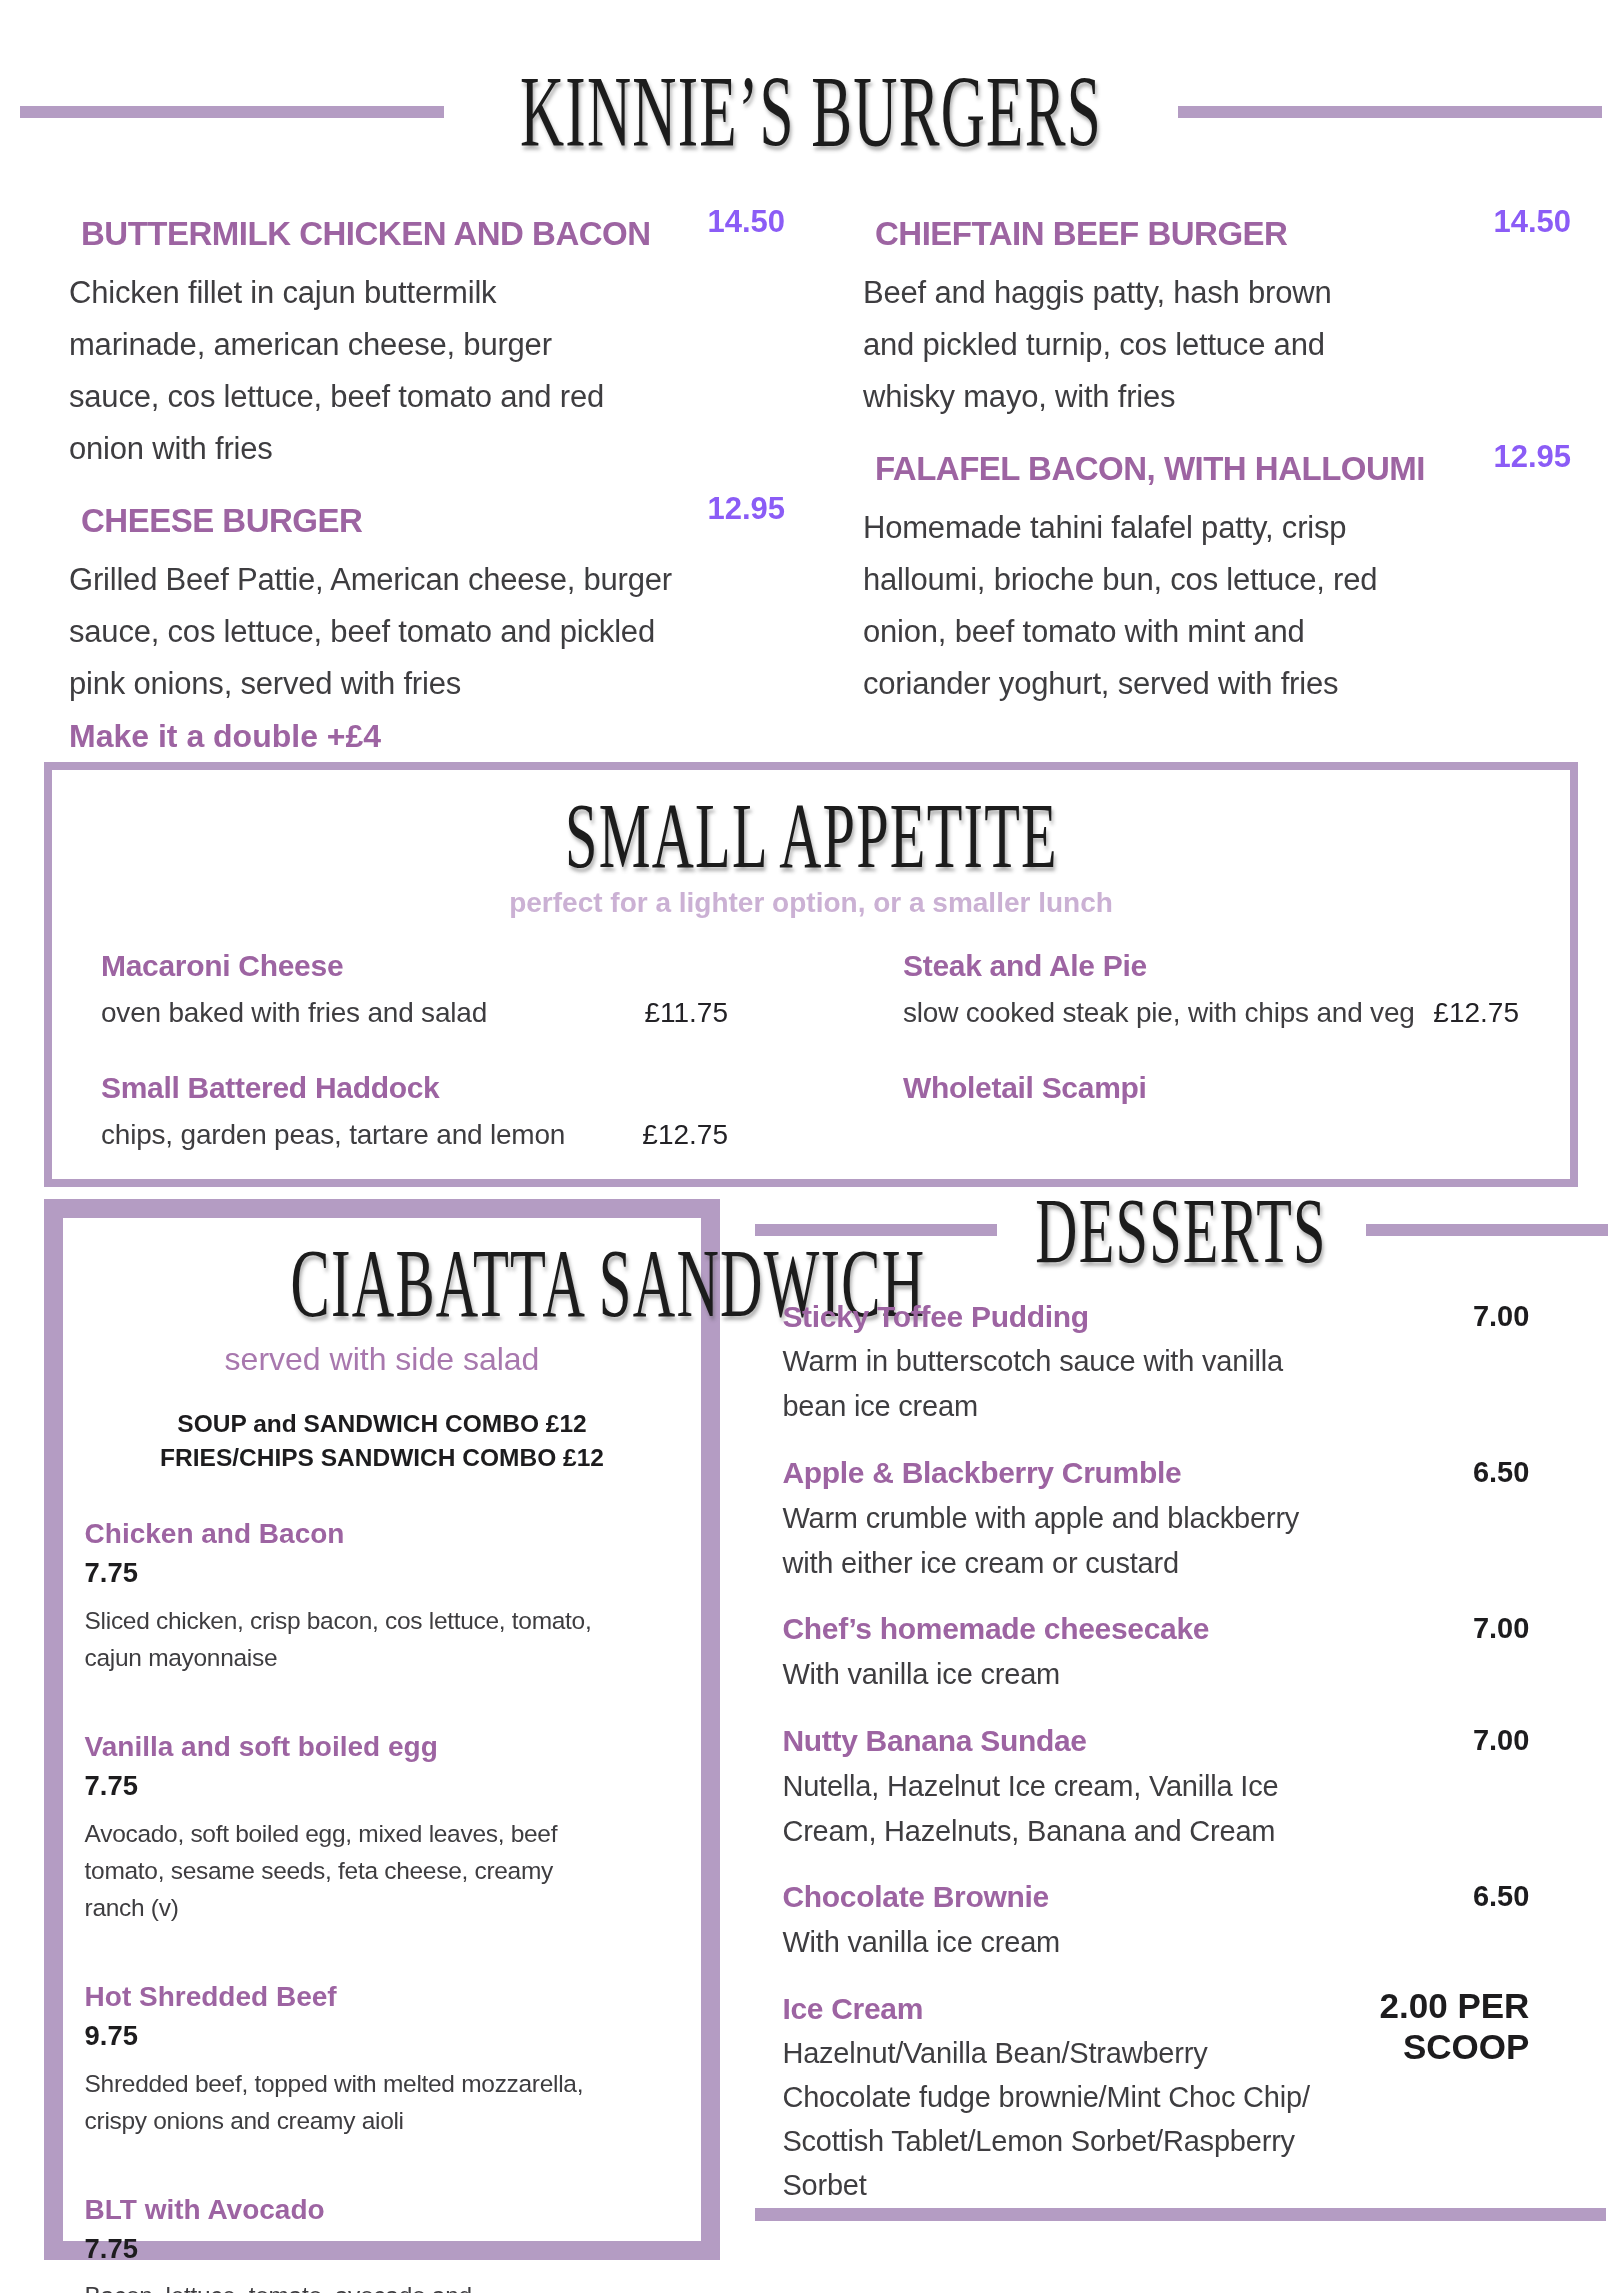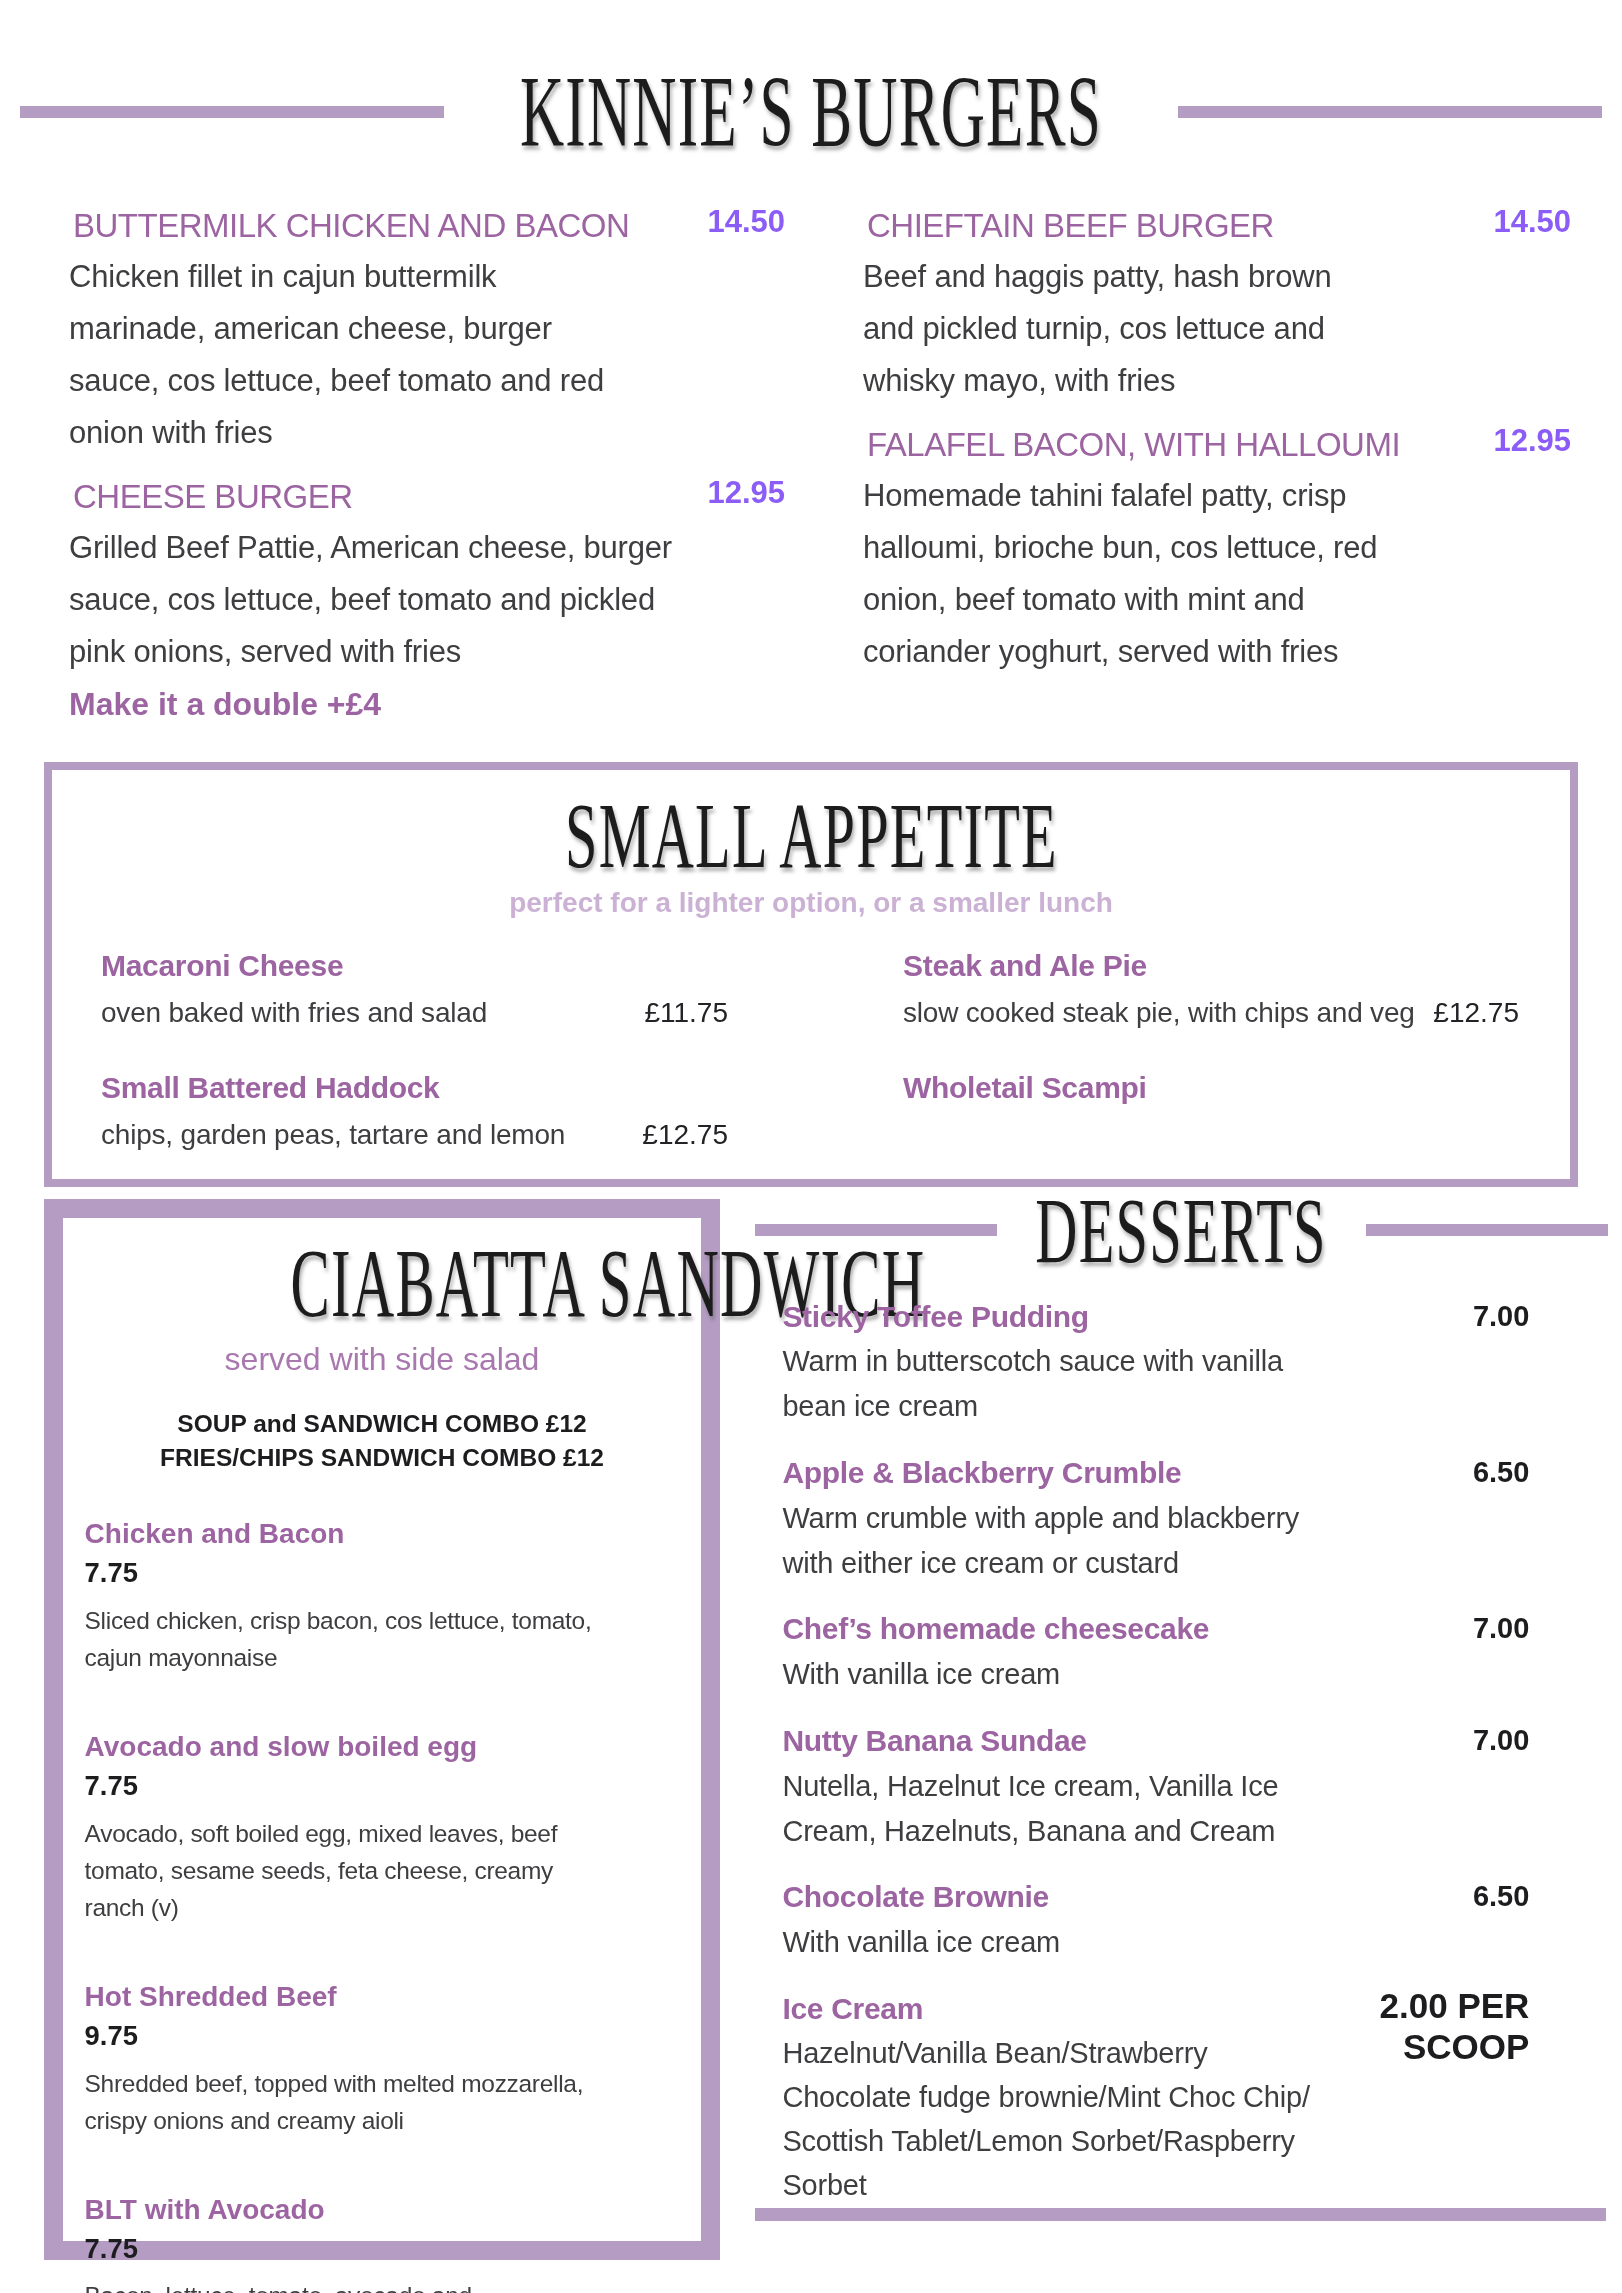--- a/index.html
+++ b/index.html
@@ -20,21 +20,21 @@
 
   
   .main-header { position:absolute; left:19.6px; right:19.6px; top:61px; display:flex; align-items:center; }
   .t-main { font-size:102px; line-height:102px; margin:0 -118px; }
 
   
   .burgers-left  { position:absolute; left:69px;  top:202px; width:716px; }
   .burgers-right { position:absolute; left:863px; top:202px; width:708px; }
   .b-item { margin-bottom:13.7px; }
   .b-row { display:flex; justify-content:space-between; align-items:flex-start; }
-  .b-name { font-size:33px; line-height:39px; font-weight:400; color:#9d64a2; letter-spacing:-0.5px; margin:4px; white-space:nowrap; }
+  .b-name { font-size:33px; line-height:39px; font-weight:700; color:#9d64a2; letter-spacing:-0.5px; margin:12px; white-space:nowrap; }
   .b-price { font-size:31px; line-height:39px; font-weight:700; color:#8b5cf6; white-space:nowrap; }
   .desc { font-size:31px; line-height:52px; color:#3e3d40; margin:2px 0 0; white-space:pre-line; letter-spacing:-0.2px; }
   .note { font-size:32px; line-height:52px; font-weight:700; color:#9d64a2; margin:0; }
 
   
   .sa-box {
     position:absolute; left:44px; top:762px; width:1534px; height:425px;
     box-sizing:border-box; border:8.8px solid #b49cc3; text-align:center;
   }
   .t-sa { font-size:94px; line-height:94px; margin-top:17.6px; transform:scaleX(0.62); }
@@ -182,21 +182,21 @@
       <div class="cia-item">
         <div class="cia-row">
           <h3 class="cia-name">Chicken and Bacon</h3>
           <span class="cia-price">7.75</span>
         </div>
         <p class="cia-desc">Sliced chicken, crisp bacon, cos lettuce, tomato,
 cajun mayonnaise</p>
       </div>
       <div class="cia-item">
         <div class="cia-row">
-          <h3 class="cia-name">Avocado and slow boiled egg</h3>
+          <h3 class="cia-name">Vanilla and soft boiled egg</h3>
           <span class="cia-price">7.75</span>
         </div>
         <p class="cia-desc">Avocado, soft boiled egg, mixed leaves, beef
 tomato, sesame seeds, feta cheese, creamy
 ranch (v)</p>
       </div>
       <div class="cia-item">
         <div class="cia-row">
           <h3 class="cia-name">Hot Shredded Beef</h3>
           <span class="cia-price">9.75</span>

